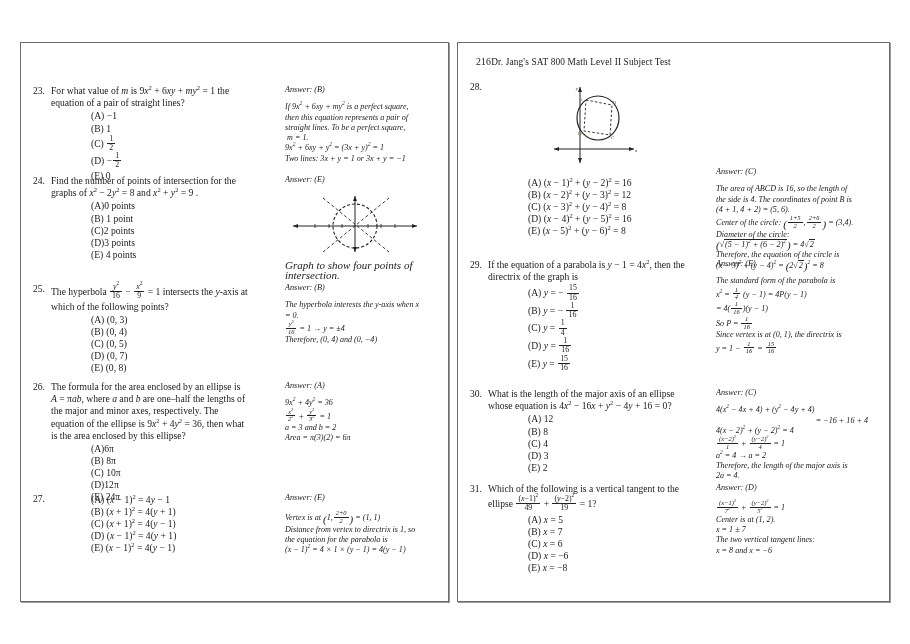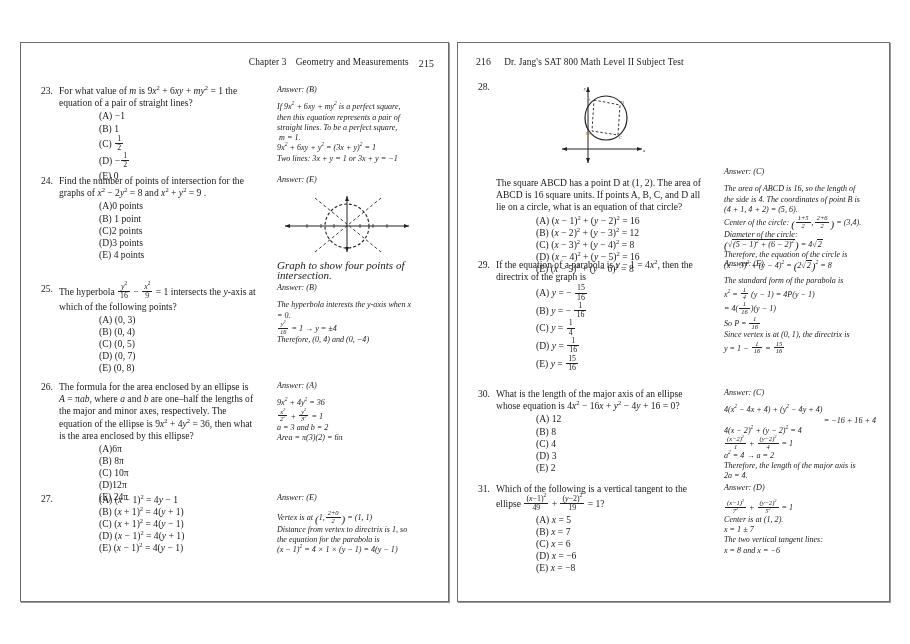--- a/index.html
+++ b/index.html
@@ -24,39 +24,39 @@
   .running-head{
     position:absolute;top:13px;left:0;right:0;
     font-size:9.3px;letter-spacing:.15px;
     white-space:nowrap;
   }
   .rh-left{text-align:right;padding-right:14px;}
   .rh-left .rh-title{display:inline;}
   .rh-left .rh-chap{display:inline;margin-right:9px;}
   .rh-left .rh-pageno{display:inline-block;margin-left:10px;font-size:9.8px;position:relative;top:2px;}
   .rh-right{text-align:left;padding-left:18px;}
-  .rh-right .rh-pageno{display:inline-block;margin-right:13px;font-size:9.8px;}
-
-  .qblock{position:absolute;left:8px;right:0;}
+  .rh-right .rh-pageno{display:inline-block;margin-right:0;font-size:9.8px;}
+
+  .qblock{position:absolute;left:0;right:0;}
   .q{
     position:relative;
     display:flex;
     align-items:flex-start;
   }
   .qnum{
     width:24px;flex:none;text-align:right;
     font-size:9.6px;line-height:12.2px;
     padding-right:6px;
   }
   .qbody{width:218px;flex:none;}
   .qtext{font-size:9.6px;line-height:12.2px;}
   .choices{margin:1px 0 0 40px;}
   .choice{font-size:9.6px;line-height:12.1px;white-space:nowrap;}
   .ansCol{
-    flex:none;width:148px;margin-left:0;
+    flex:none;width:148px;margin-left:16px;
     font-style:italic;font-size:8.1px;line-height:10.3px;
   }
   .page-right .qbody{width:220px;}
   .page-right .ansCol{width:152px;margin-left:8px;}
   .ansLabel{font-style:italic;font-size:8.2px;margin-bottom:7px;}
   .ansLine{white-space:nowrap;}
 
   
   .it{font-style:italic;}
   sup{font-size:.68em;vertical-align:super;line-height:0;}
@@ -73,23 +73,20 @@
   figure{margin:0;}
   .figcap{font-style:italic;font-size:11px;line-height:10.3px;margin-top:2px;}
 </style>
 </head>
 <body>
 
 <div class="spread">
 
   <div class="page page-left">
 
-    <div class="running-head rh-left">
-      <span class="rh-chap">Chapter 3</span><span class="rh-title">Geometry and Measurements</span><span class="rh-pageno">215</span>
-    </div>
 
     <div class="qblock" style="top:42px;">
       <div class="q">
         <div class="qnum">23.</div>
         <div class="qbody">
           <div class="qtext">
             For what value of <span class="it">m</span> is 9<span class="it">x</span><sup>2</sup> + 6<span class="it">xy</span> + <span class="it">my</span><sup>2</sup> = 1 the<br>
             equation of a pair of straight lines?
           </div>
           <div class="choices">
@@ -255,25 +252,20 @@
               <text x="30" y="9" font-family="'Liberation Serif',serif" font-size="5" font-style="italic" fill="#222">y</text>
               <text x="89" y="71" font-family="'Liberation Serif',serif" font-size="5" font-style="italic" fill="#222">x</text>
               <ellipse cx="52" cy="37" rx="21" ry="22" fill="none" stroke="#222" stroke-width="1.2"></ellipse>
               <polygon points="40,19 66,24 64,54 38,50" fill="none" stroke="#222" stroke-width="0.9" stroke-dasharray="2.5,2"></polygon>
               <text x="33" y="20" font-family="'Liberation Serif',serif" font-size="5" fill="#8a6a20">A</text>
               <text x="67" y="23" font-family="'Liberation Serif',serif" font-size="5" fill="#8a6a20">B</text>
               <text x="65" y="58" font-family="'Liberation Serif',serif" font-size="5" fill="#8a6a20">C</text>
               <text x="32" y="54" font-family="'Liberation Serif',serif" font-size="5" fill="#8a6a20">D</text>
             </svg>
           </figure>
-          <div class="qtext">
-            The square ABCD has a point D at (1, 2). The area of<br>
-            ABCD is 16 square units. If points A, B, C, and D all<br>
-            lie on a circle, what is an equation of that circle?
-          </div>
           <div class="choices">
             <div class="choice">(A) (<span class="it">x</span> − 1)<sup>2</sup> + (<span class="it">y</span> − 2)<sup>2</sup> = 16</div>
             <div class="choice">(B) (<span class="it">x</span> − 2)<sup>2</sup> + (<span class="it">y</span> − 3)<sup>2</sup> = 12</div>
             <div class="choice">(C) (<span class="it">x</span> − 3)<sup>2</sup> + (<span class="it">y</span> − 4)<sup>2</sup> = 8</div>
             <div class="choice">(D) (<span class="it">x</span> − 4)<sup>2</sup> + (<span class="it">y</span> − 5)<sup>2</sup> = 16</div>
             <div class="choice">(E) (<span class="it">x</span> − 5)<sup>2</sup> + (<span class="it">y</span> − 6)<sup>2</sup> = 8</div>
           </div>
         </div>
         <div class="ansCol" style="margin-top:86px;">
           <div class="ansLabel">Answer: (C)</div>

